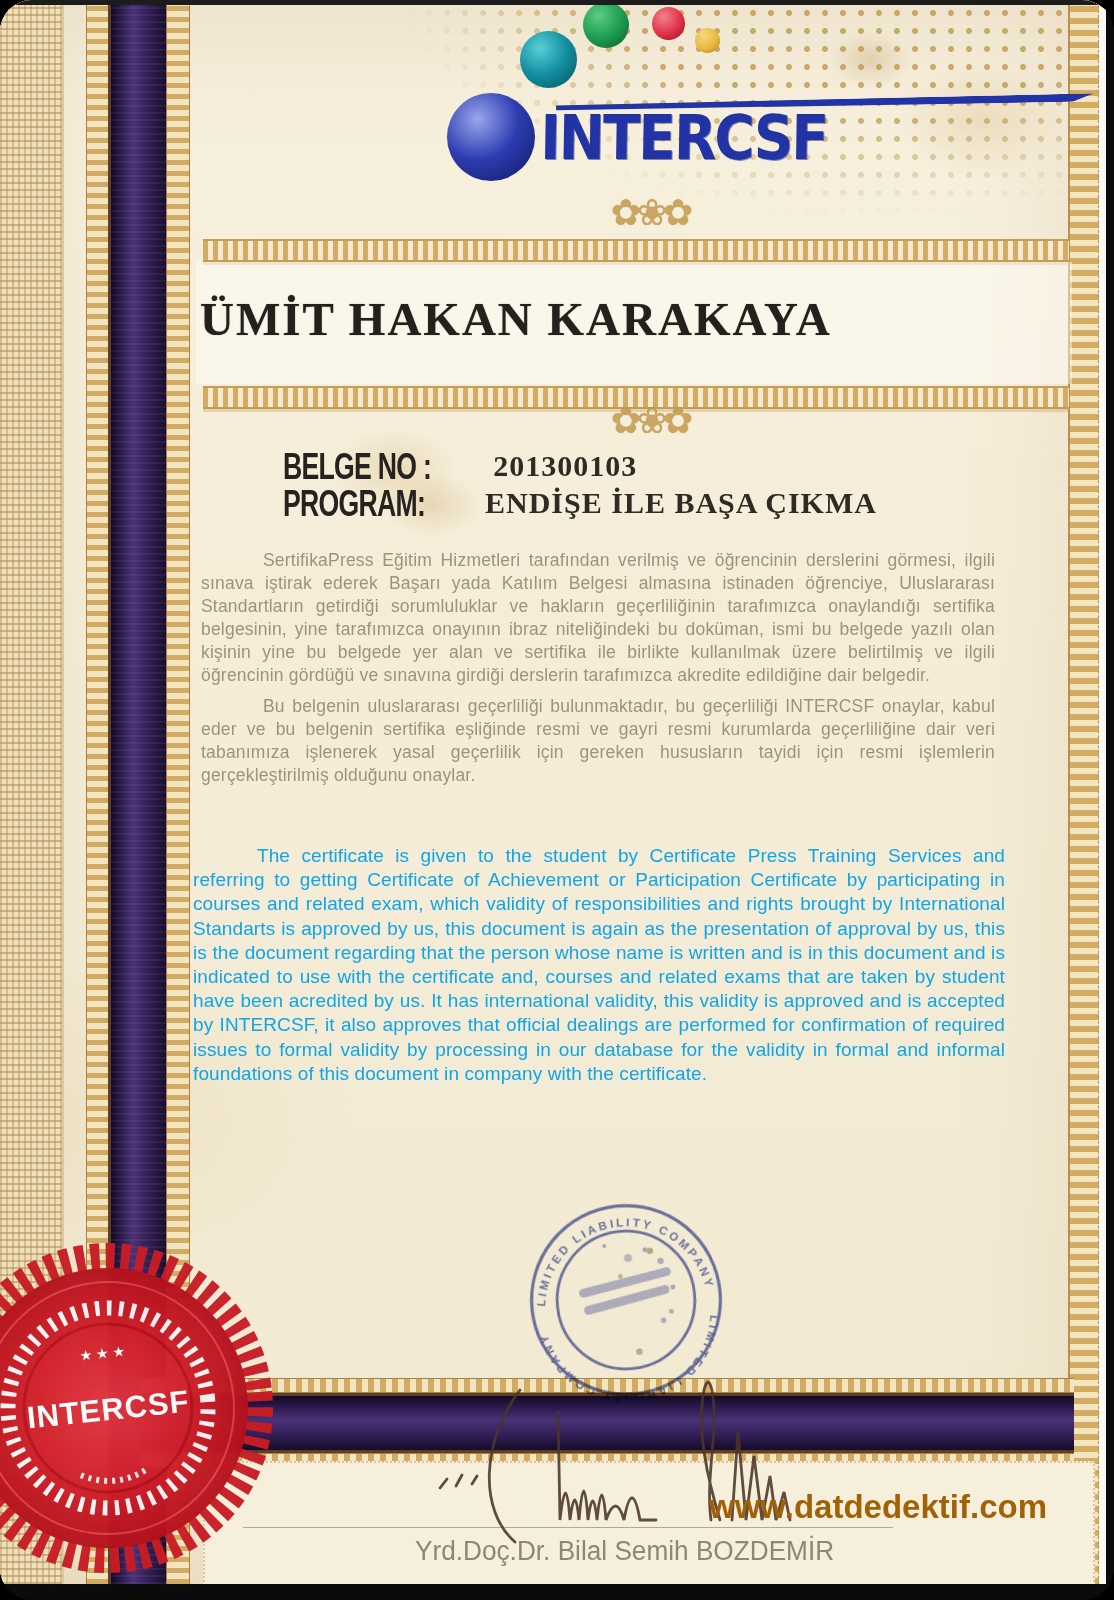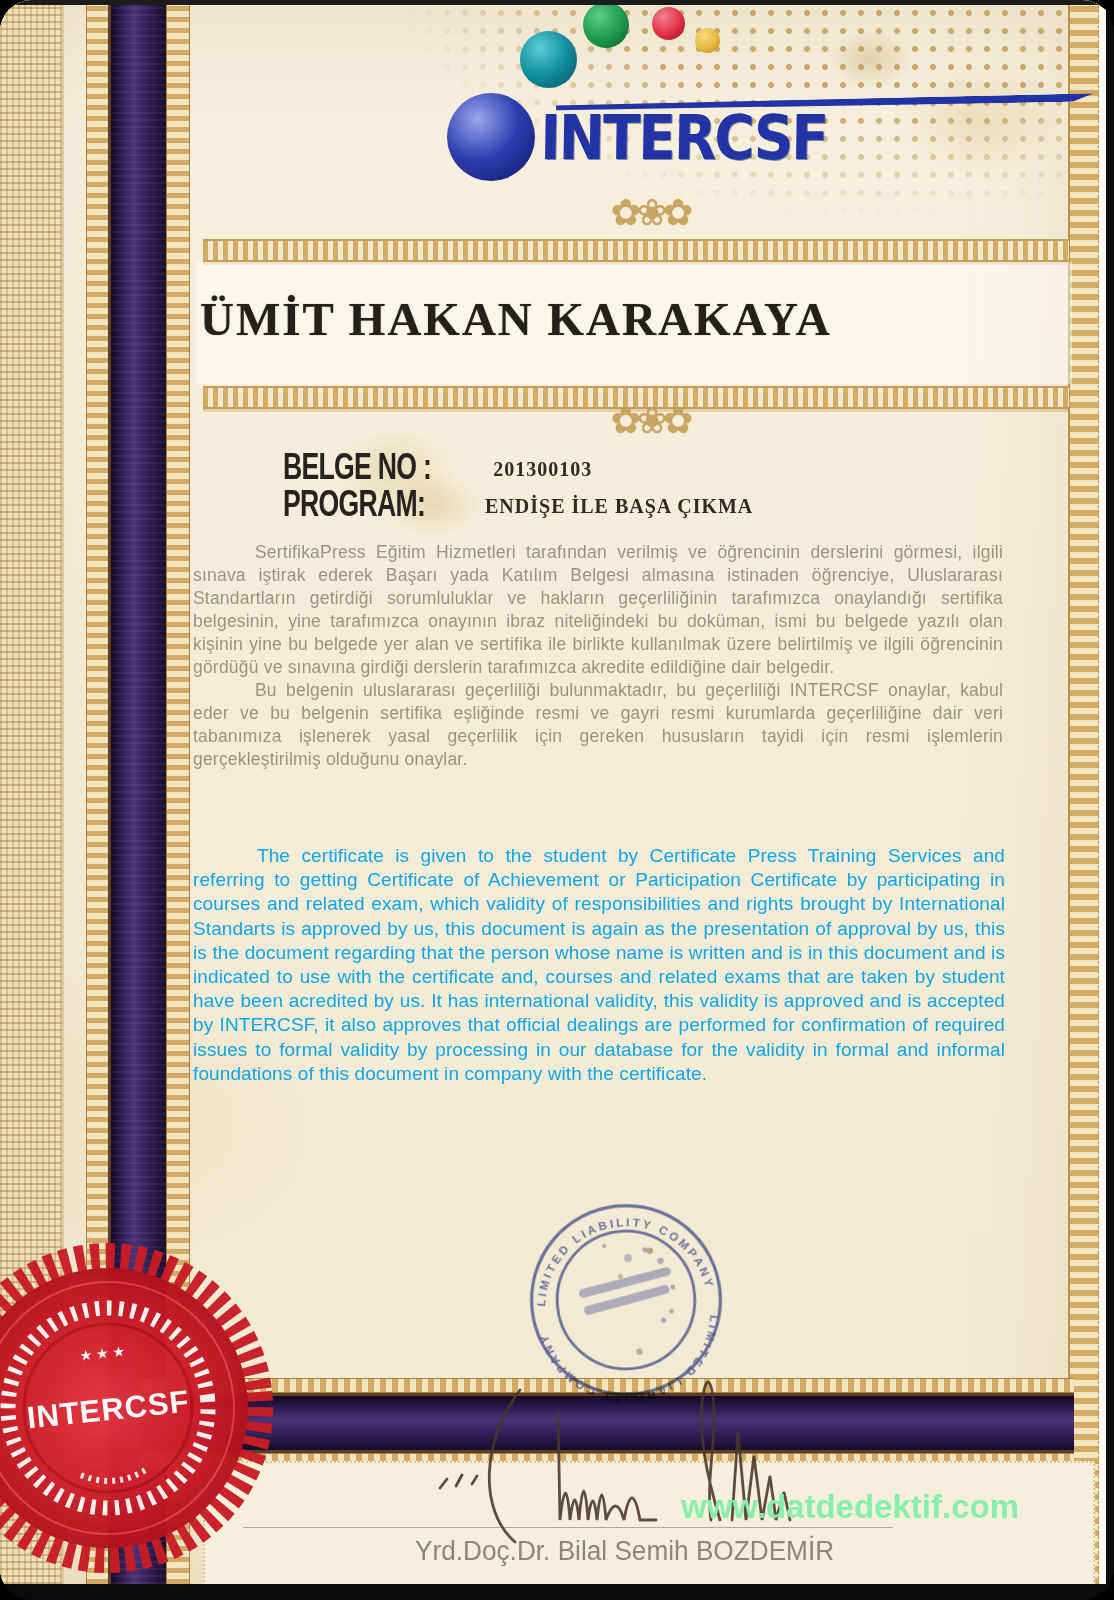--- a/index.html
+++ b/index.html
@@ -83,45 +83,45 @@
   .name{position:absolute;left:200px;top:292px;width:870px;
     font-family:"Liberation Serif",serif;font-weight:bold;font-size:47px;color:#24201b;
     letter-spacing:2px;text-shadow:0 0 1px rgba(36,32,27,.6);}
 
   
   .fields{position:absolute;left:283px;top:446px;}
   .frow{height:37px;white-space:nowrap;}
   .cond{display:inline-block;transform:scaleX(.72);transform-origin:0 50%;
     font-family:"Liberation Sans",sans-serif;font-weight:bold;font-size:37px;
     color:#262220;letter-spacing:-1px;}
-  .fval{font-family:"Liberation Serif",serif;font-weight:bold;font-size:20px;
+  .fval{font-family:"Liberation Serif",serif;font-weight:bold;font-size:30px;
     color:#2f2b24;letter-spacing:1px;vertical-align:3px;}
 
   
   .tr-text{position:absolute;left:193px;top:541px;width:810px;text-align:justify;
     font-size:17.5px;line-height:23px;color:#9a947f;letter-spacing:.2px;filter:blur(.25px);}
-  .tr-text p{margin:0;text-indent:62px;}
+  .tr-text p{margin:8px;text-indent:62px;}
   .en-text{position:absolute;left:193px;top:844px;width:812px;text-align:justify;
     font-size:19px;line-height:24.2px;color:#0ea5e9;letter-spacing:.1px;filter:blur(.2px);}
   .en-text p{margin:0;text-indent:64px;}
 
   
   .hband{position:absolute;left:140px;top:1378px;width:934px;}
   .hgold{height:13px;background:repeating-linear-gradient(90deg,#d2aa63 0 6px,#f2e5bf 6px 12px);
     border-top:1px solid #a9803f;border-bottom:1px solid #a9803f;}
   .hpurple{height:54px;
     background:linear-gradient(180deg,#120a22 0%,#241543 15%,#4b3277 45%,#33205a 70%,#150c28 100%);
     border-top:3px solid #5e3e2b;border-bottom:3px solid #5e3e2b;}
 
   
   .sign-panel{position:absolute;left:203px;top:1461px;width:888px;height:121px;
     background:#f6efdb;border:2px dotted rgba(205,164,95,.55);}
   .sig-line{position:absolute;left:243px;top:1527px;width:650px;height:1px;background:#b3a98f;}
-  .website{position:absolute;left:681px;top:1488px;font-weight:bold;font-size:33px;
-    color:#86efac;letter-spacing:0;}
+  .website{position:absolute;left:709px;top:1488px;font-weight:bold;font-size:33px;
+    color:#a16207;letter-spacing:0;}
   .signatory{position:absolute;left:415px;top:1536px;font-size:27px;color:#8e8676;
     filter:blur(.35px);transform:scaleX(.97);transform-origin:0 0;}
 
   
   .stamp{position:absolute;left:522px;top:1178px;width:208px;height:244px;
     transform:rotate(-6deg);opacity:.9;filter:blur(.5px) saturate(.9);mix-blend-mode:multiply;}
   .seal{position:absolute;left:-62px;top:1238px;width:340px;height:340px;
     filter:blur(.3px);opacity:.97;}
   .signature{position:absolute;left:420px;top:1230px;width:420px;height:320px;}
 

